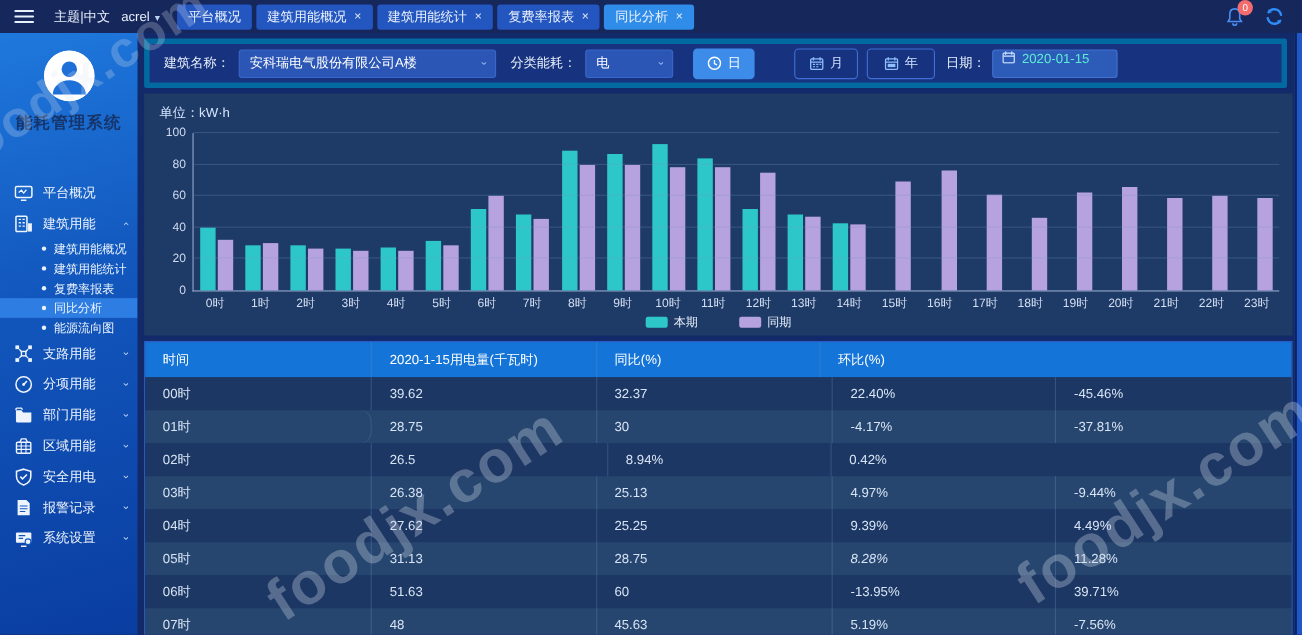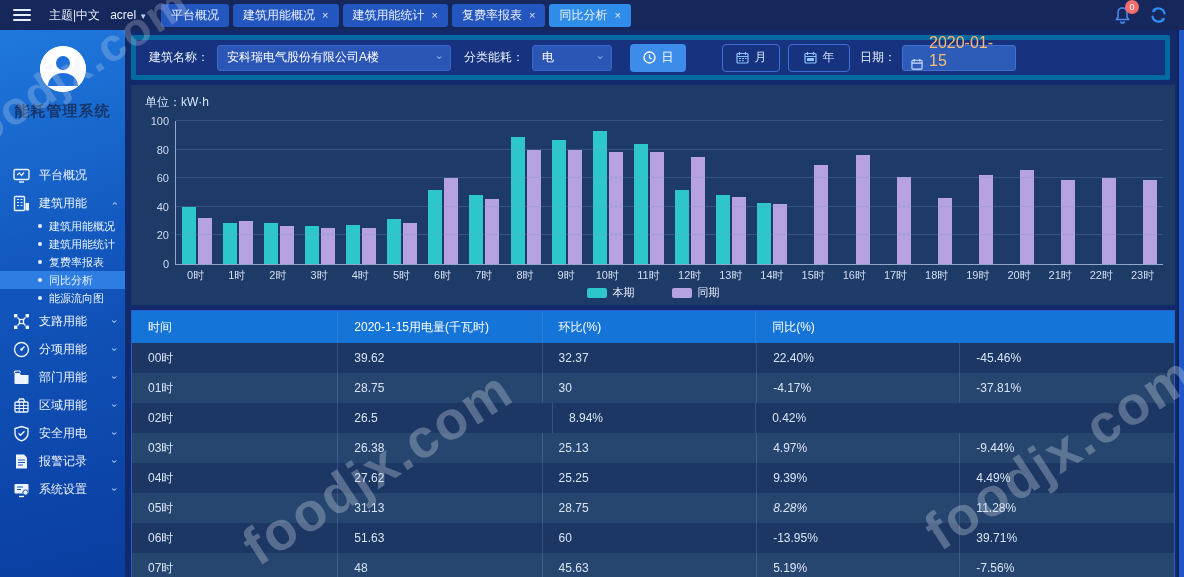--- a/index.html
+++ b/index.html
@@ -82,21 +82,21 @@
   .btn {
     height:28px; border-radius:4px; display:flex; align-items:center; justify-content:center;
     font-size:12px; cursor:pointer; gap:6px; white-space:nowrap;
   }
   .btn-day { width:56px; background:#3e8ce9; color:#fff; margin-left:18px; }
   .btn-month { width:58px; background:transparent; border:1px solid #3f6fd6; color:#cfe2ff; margin-left:36px; }
   .btn-year { width:62px; background:transparent; border:1px solid #3f6fd6; color:#cfe2ff; margin-left:8px; }
   .date-label { margin-left:10px; }
   .date-input {
     height:26px; width:114px; background:#2d5cb8; border:1px solid #4470cf; border-radius:3px;
-    display:flex; align-items:flex-end; padding:0 8px; gap:6px; font-size:16px; color:#fdba74;
+    display:flex; align-items:flex-start; padding:0 8px; gap:6px; font-size:12px; color:#5eead4;
     margin-left:6px; cursor:pointer;
   }
   
   .chart-panel {
     position:absolute; left:131px; top:85px; width:1044px; height:220px;
     background:#1e3a67; z-index:10;
   }
   .unit-label { position:absolute; left:14px; top:9px; font-size:12px; color:#d6e6ff; }
   .chart-plot {
     position:absolute; left:44px; top:36px; width:988px; height:144px;
@@ -551,32 +551,32 @@
         <span class="legend-swatch" style="background: rgb(182, 162, 222);"></span>
         <span>同期</span>
       </div>
     </div>
 </div>
 
 <div class="table-panel" id="data-table">
     <div class="t-row header">
       <div class="t-cell" style="width: 19.8%;">时间</div>
       <div class="t-cell" style="width: 19.6%;">2020-1-15用电量(千瓦时)</div>
+      <div class="t-cell" style="width: 19.5%;">同比(%)</div>
       <div class="t-cell" style="width: 20.5%;">环比(%)</div>
-      <div class="t-cell" style="width: 19.5%;">同比(%)</div>
     </div>
     <div class="t-row body even">
       <div class="t-cell" style="width: 19.8%;">00时</div>
       <div class="t-cell" style="width: 19.6%;">39.62</div>
       <div class="t-cell" style="width: 20.6%;">32.37</div>
       <div class="t-cell" style="width: 19.5%;">22.40%</div>
       <div class="t-cell" style="width: 20.5%;">-45.46%</div>
     </div>
     <div class="t-row body odd">
-      <div class="t-cell" style="width: 19.8%;">01时</div>
+      <div class="t-cell" style="width: 19.8%; border-radius: 11px;">01时</div>
       <div class="t-cell" style="width: 19.6%;">28.75</div>
       <div class="t-cell" style="width: 20.6%;">30</div>
       <div class="t-cell" style="width: 19.5%;">-4.17%</div>
       <div class="t-cell" style="width: 20.5%;">-37.81%</div>
     </div>
     <div class="t-row body even">
       <div class="t-cell" style="width: 19.8%;">02时</div>
       <div class="t-cell" style="width: 20.6%;">26.5</div>
       <div class="t-cell" style="width: 19.5%;">8.94%</div>
       <div class="t-cell" style="width: 20.5%;">0.42%</div>

